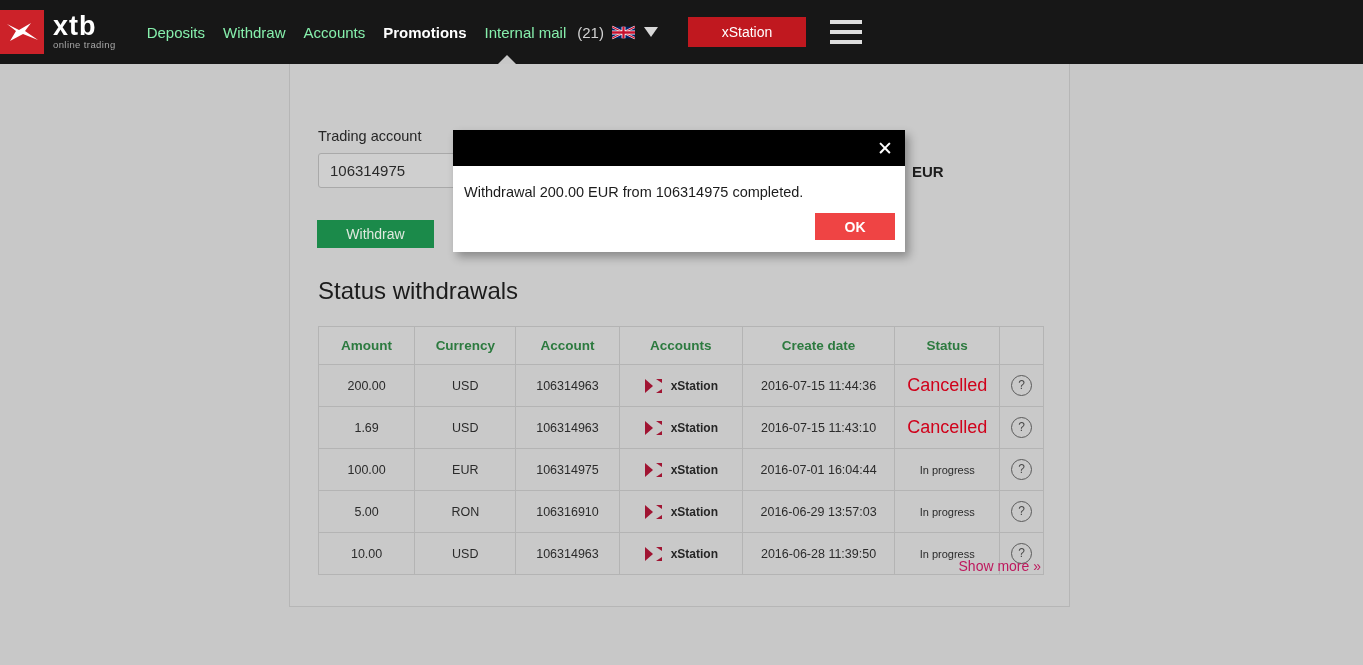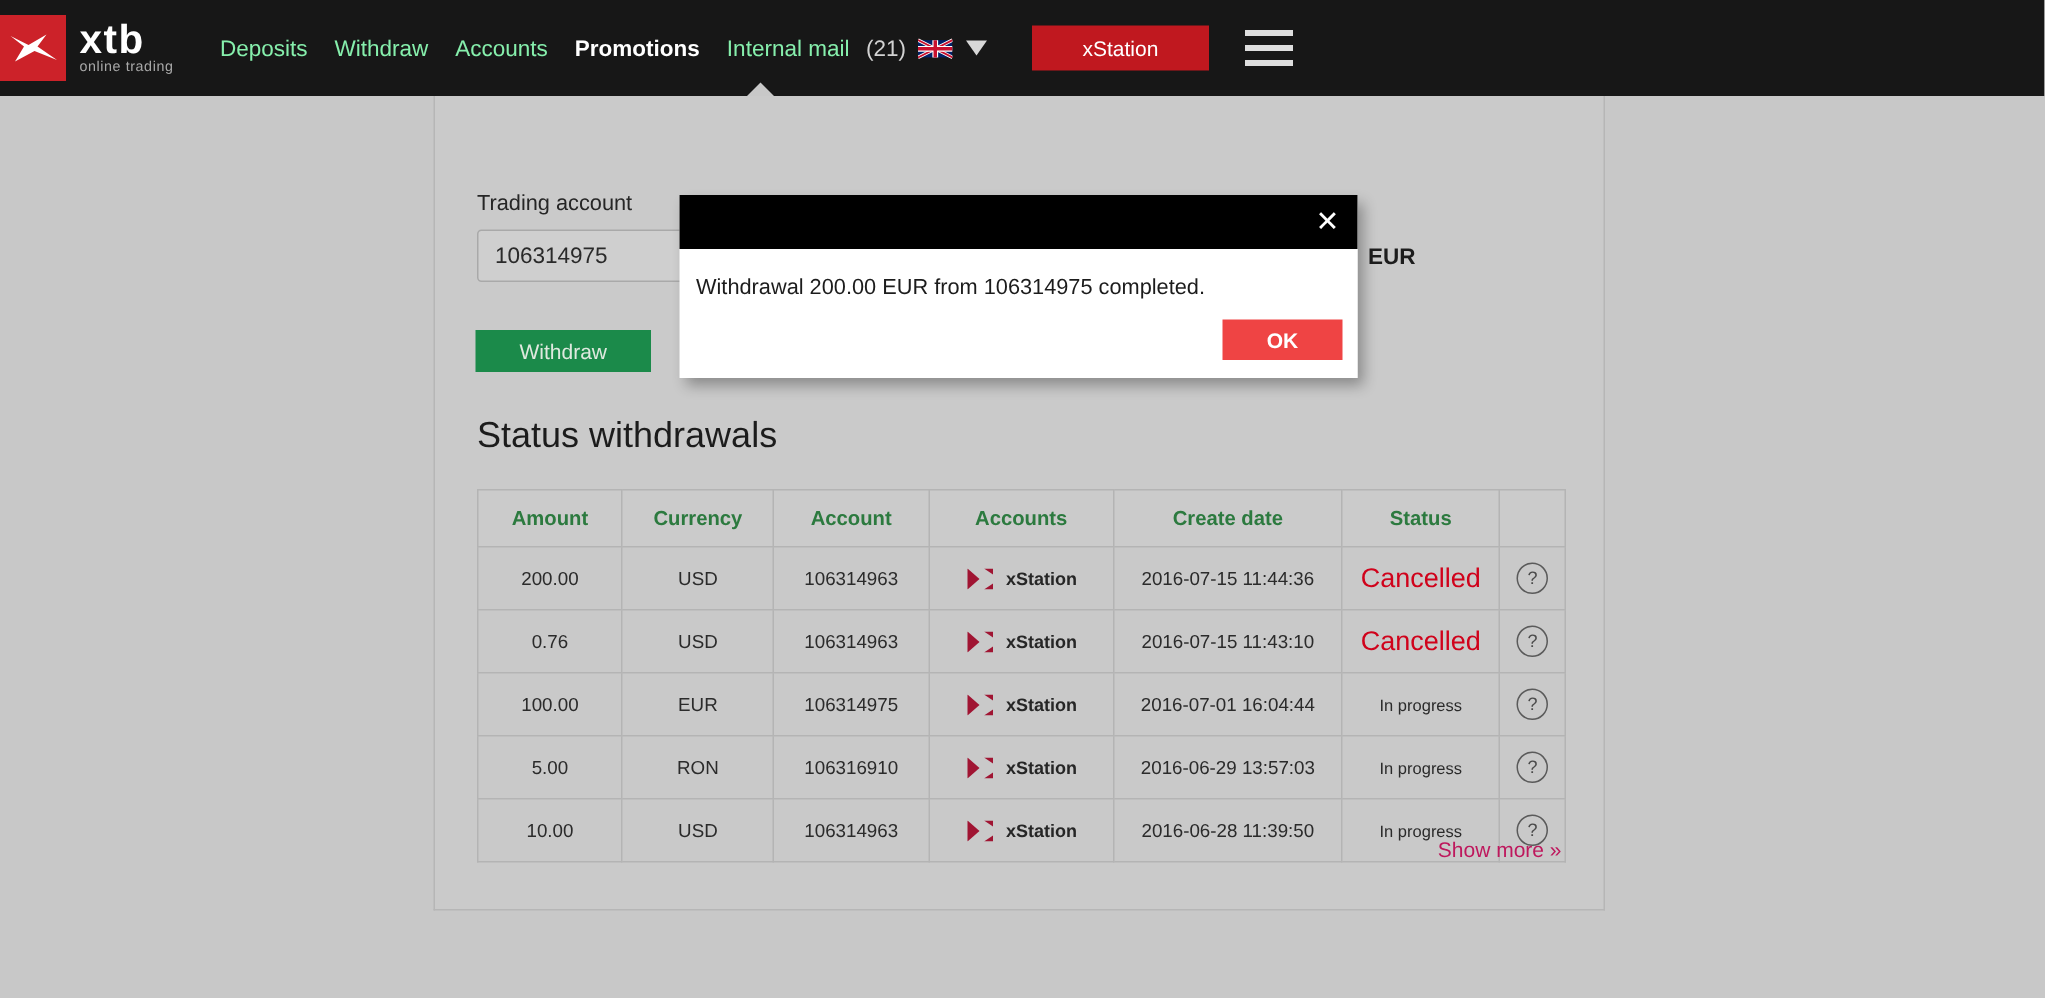--- a/index.html
+++ b/index.html
@@ -321,21 +321,21 @@
                   <span class="platform-name">xStation</span>
                 </span>
               </td>
               <td class="col-date">2016-07-15 11:44:36</td>
               <td class="col-status"><span class="status-cancelled">Cancelled</span></td>
               <td class="col-help">
                 <span class="help-circle">?</span>
               </td>
             </tr>
             <tr>
-              <td class="col-amount">0.76</td>
+              <td class="col-amount">1.69</td>
               <td class="col-currency">USD</td>
               <td class="col-account">106314963</td>
               <td class="col-platform">
                 <span class="platform-cell">
                   <span>
                     <svg class="platform-icon" width="20" height="14" viewBox="0 0 20 14" aria-hidden="true">
                       <path d="M1,0 L9,7 L1,14 Z" fill="#a01432"></path>
                       <path d="M12,0 L18,0 L18,4 L15,2 Z" fill="#a01432"></path>
                       <path d="M12,14 L18,14 L18,10 L15,12 Z" fill="#a01432"></path>
                     </svg>

